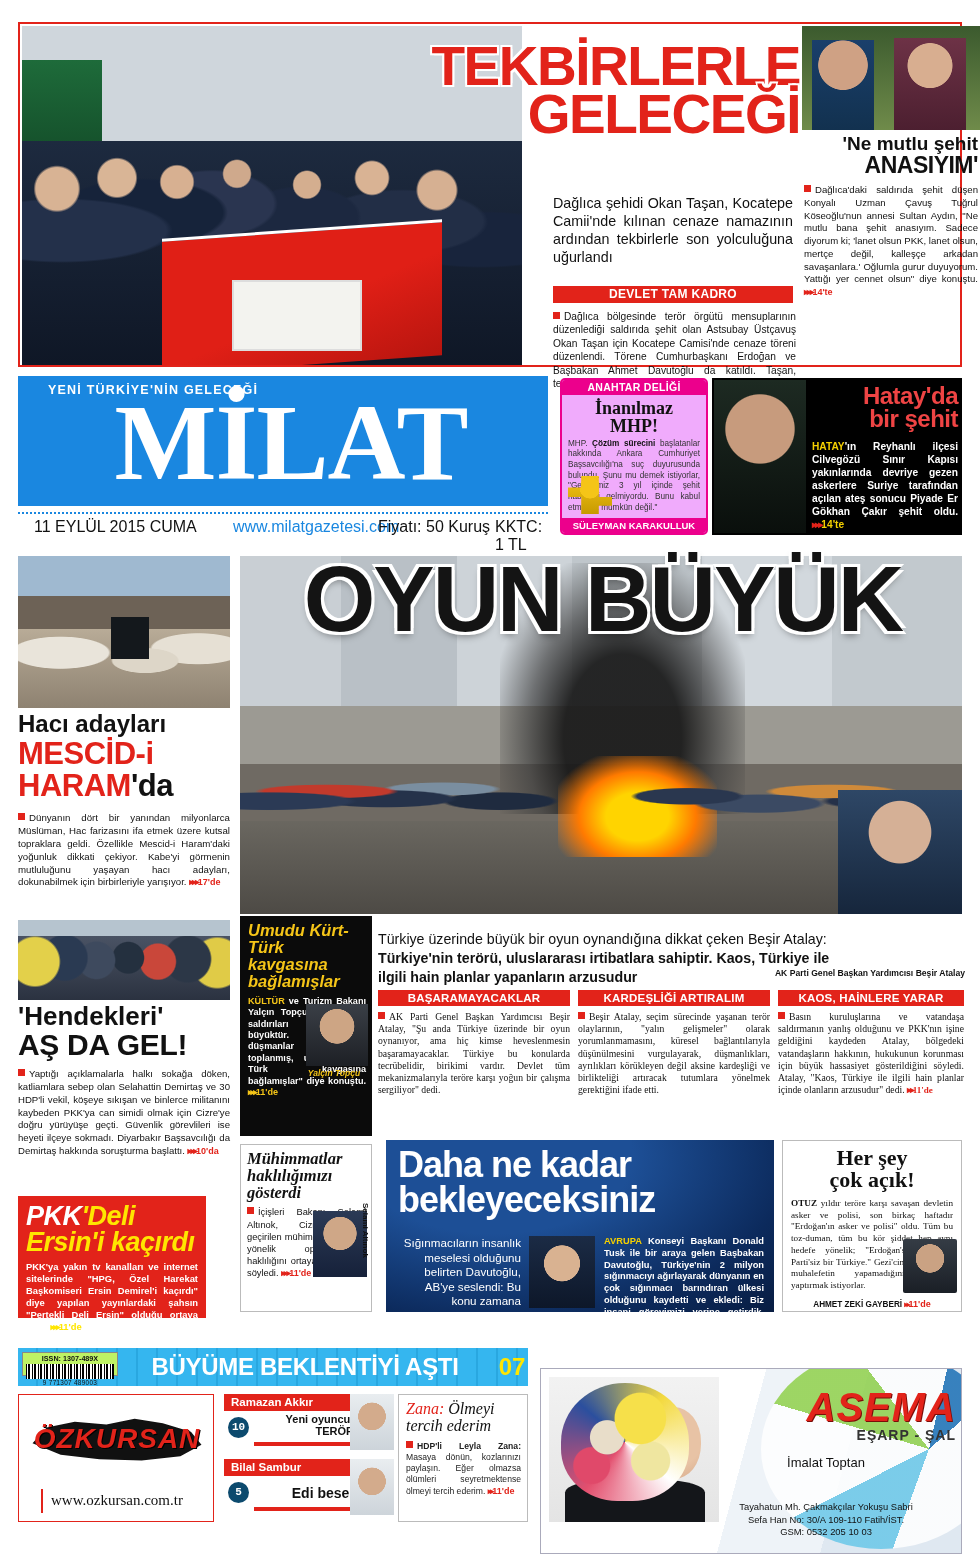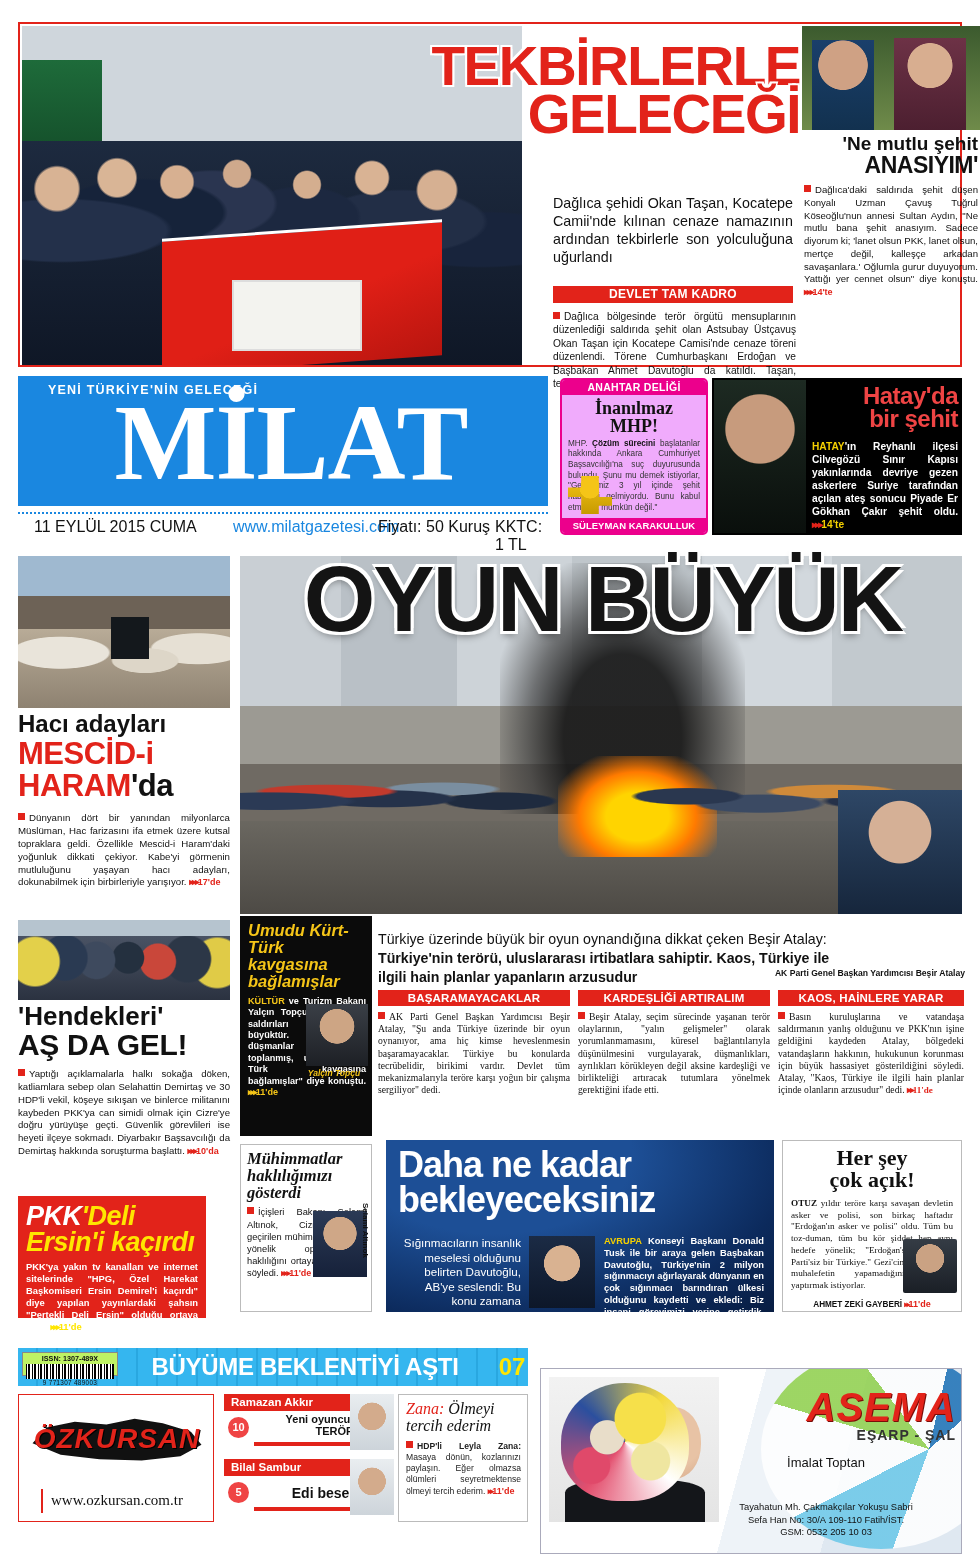--- a/index.html
+++ b/index.html
@@ -267,21 +267,21 @@
     font-size:28px; font-weight:bold; font-style:italic; color:#e2231a; letter-spacing:1px;
     text-shadow:1px 1px 0 #000;}
   .ozk-url { position:absolute; left:0; bottom:12px; width:196px; text-align:center;
     font-family:"Liberation Serif",serif; font-size:15px; color:#111;}
   .ozk-bar { position:absolute; left:22px; bottom:8px; width:2px; height:24px; background:#e2231a;}
 
   .col-card { position:absolute; width:170px; height:58px; }
   .cc-head { height:17px; background:#e2231a; color:#fff; font-size:11.5px; font-weight:bold; line-height:17px; padding-left:7px;}
   .cc-body { position:relative; height:41px; background:#fff; }
   .cc-num { position:absolute; left:4px; top:6px; width:21px; height:21px; border-radius:50%;
-    background:#ef4444; color:#fff; font-size:11px; font-weight:bold; text-align:center; line-height:21px;}
+    background:#0c4a6e; color:#fff; font-size:11px; font-weight:bold; text-align:center; line-height:21px;font-family:Liberation Mono, monospace;}
   .cc-txt { position:absolute; left:30px; top:2px; width:100px; font-size:11px; font-weight:bold; text-align:right; line-height:1.1; color:#111;}
   .cc-img { position:absolute; right:0; top:-17px; width:44px; height:56px;
     background:radial-gradient(circle at 50% 40%, #d3ab8c 0 34%, transparent 35%), linear-gradient(#e9edf0,#cdd4da);}
   .cc-rule { position:absolute; left:30px; bottom:6px; width:110px; height:4px; background:#e2231a;}
 
   .zana { position:absolute; left:398px; top:1394px; width:130px; height:128px; border:1px solid #bbb; background:#fff;}
   .zana-h { padding:6px 6px 0 7px; font-family:"Liberation Serif",serif; font-style:italic; font-size:16px; line-height:1.06; color:#111;}
   .zana-h .r { color:#e2231a; }
   .zana-b { padding:6px 6px 0 7px; font-size:8.6px; line-height:1.3; text-align:justify; color:#222;}
 

